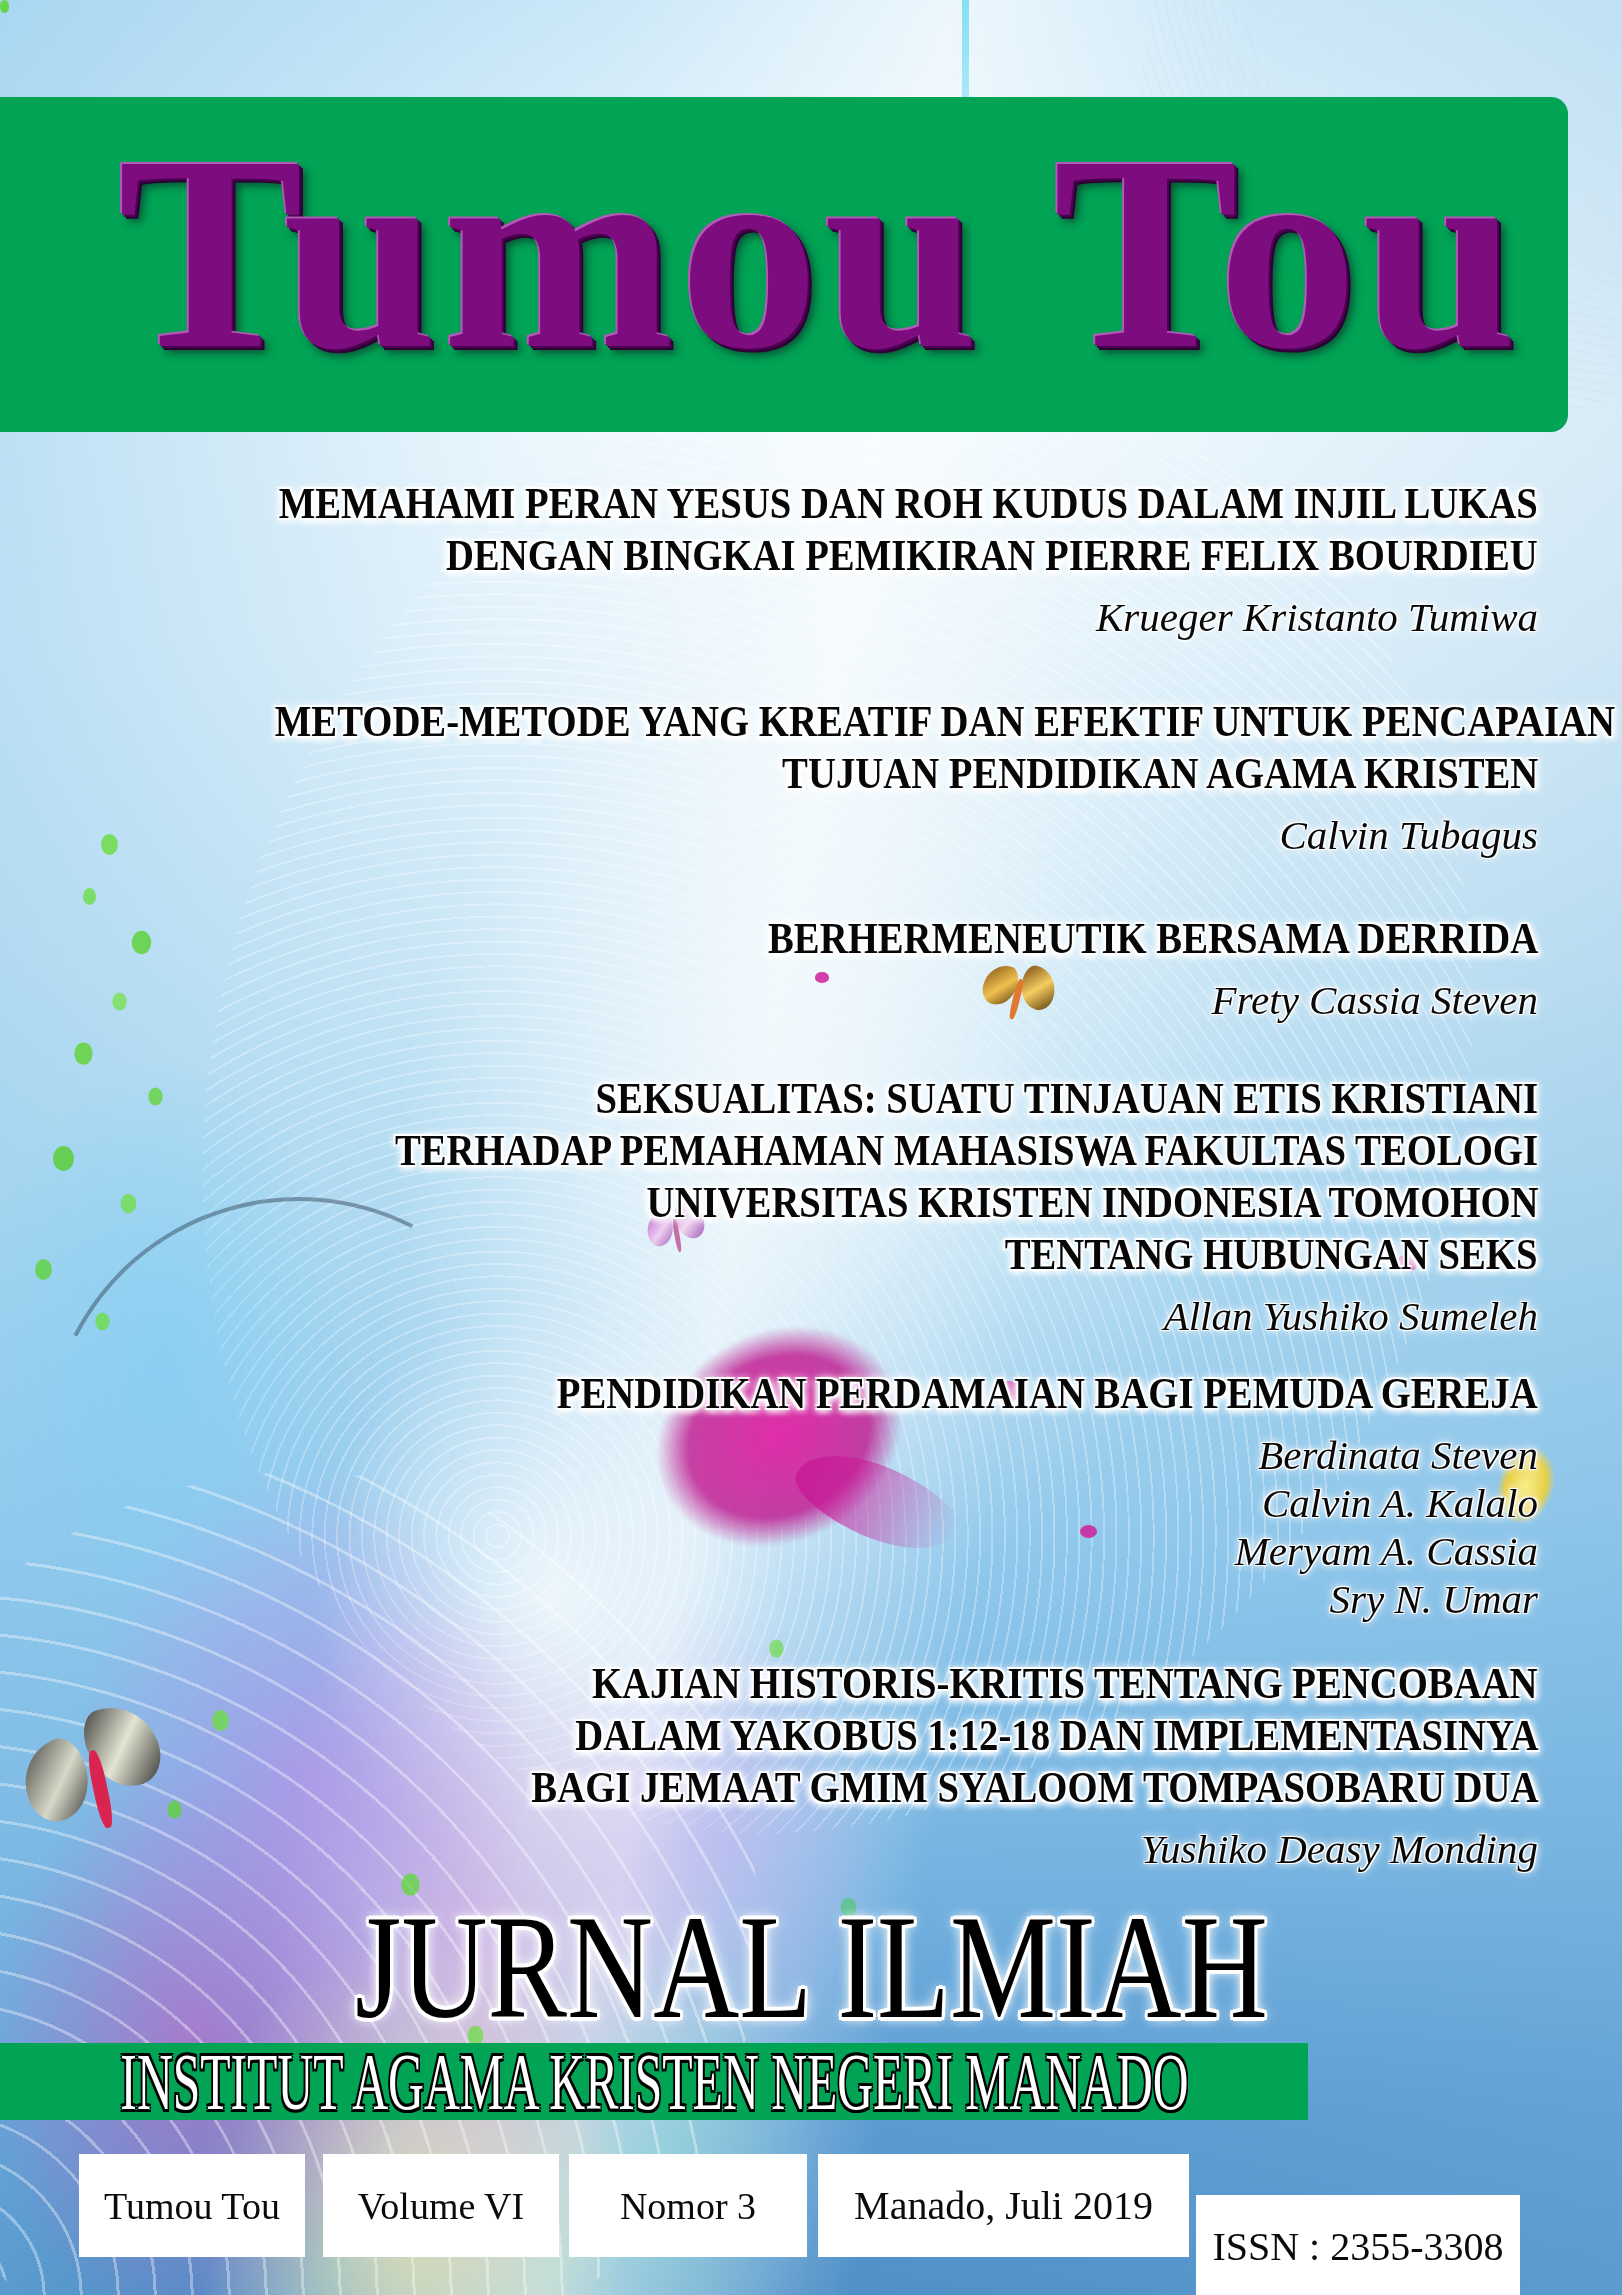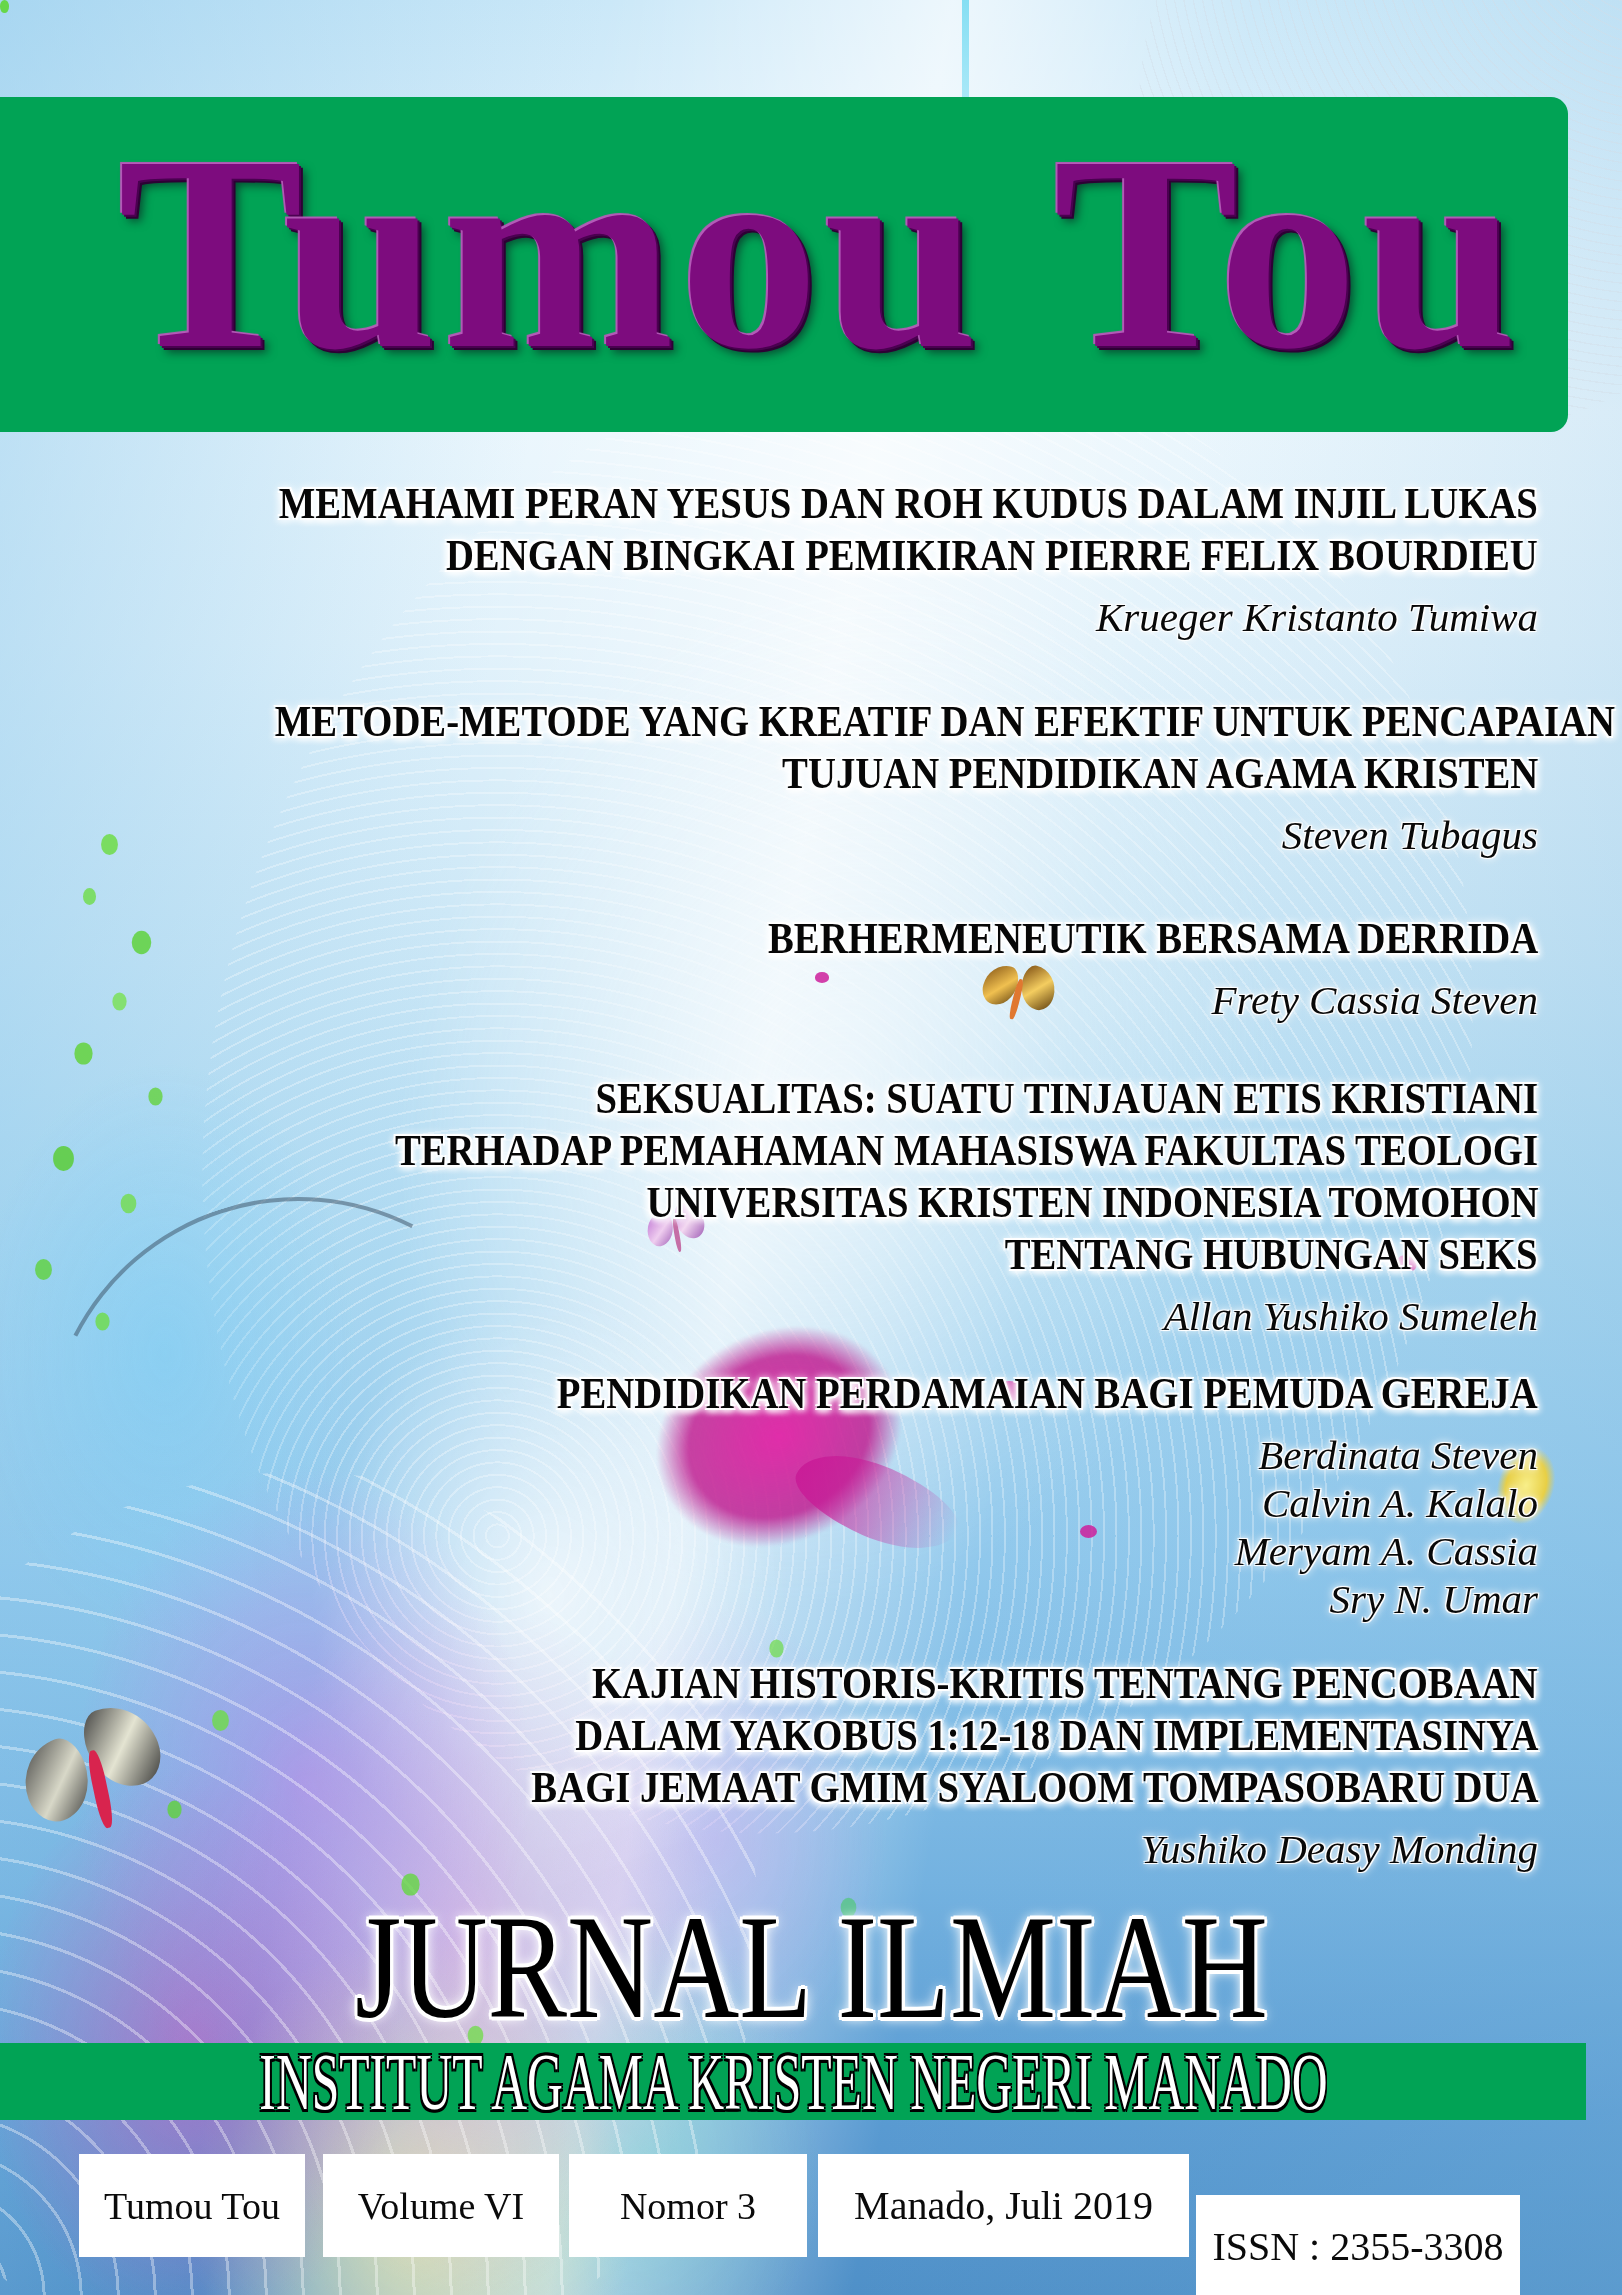--- a/index.html
+++ b/index.html
@@ -183,21 +183,21 @@
     transform:scaleX(.8);
     transform-origin:50% 50%;
     color:#000;
     text-shadow:
       0 0 11.8px #fff, 0 0 17px #fff,
       3.9px 0 0.7px #fff, -3.9px 0 0.7px #fff, 0 3.9px 0.7px #fff, 0 -3.9px 0.7px #fff,
       3.3px 3.3px 0.7px #fff, -3.3px -3.3px 0.7px #fff, 3.3px -3.3px 0.7px #fff, -3.3px 3.3px 0.7px #fff;
   }
   
   .institute-banner{
-    position:absolute;left:0;top:2043px;width:1586px;height:77px;
+    position:absolute;left:0;top:2043px;width:1308px;height:77px;
     background:#01A355;
     display:flex;align-items:center;justify-content:center;
   }
   .institute-text{font-size:80px;line-height:1;white-space:nowrap;}
   .institute-text>span{
     display:inline-block;
     transform:scaleX(.62);
     transform-origin:50% 50%;
     color:#fff;
     text-shadow:
@@ -261,21 +261,21 @@
     <div class="title-line"><span>DENGAN BINGKAI PEMIKIRAN PIERRE FELIX BOURDIEU</span></div>
     <div class="authors">
       <div class="author-line">Krueger Kristanto Tumiwa</div>
     </div>
   </div>
 
   <div class="article a2">
     <div class="title-line"><span>METODE-METODE YANG KREATIF DAN EFEKTIF UNTUK PENCAPAIAN</span></div>
     <div class="title-line"><span>TUJUAN PENDIDIKAN AGAMA KRISTEN</span></div>
     <div class="authors">
-      <div class="author-line">Steven Tubagus</div>
+      <div class="author-line">Calvin Tubagus</div>
     </div>
   </div>
 
   <div class="article a3">
     <div class="title-line"><span>BERHERMENEUTIK BERSAMA DERRIDA</span></div>
     <div class="authors">
       <div class="author-line">Frety Cassia Steven</div>
     </div>
   </div>
 

